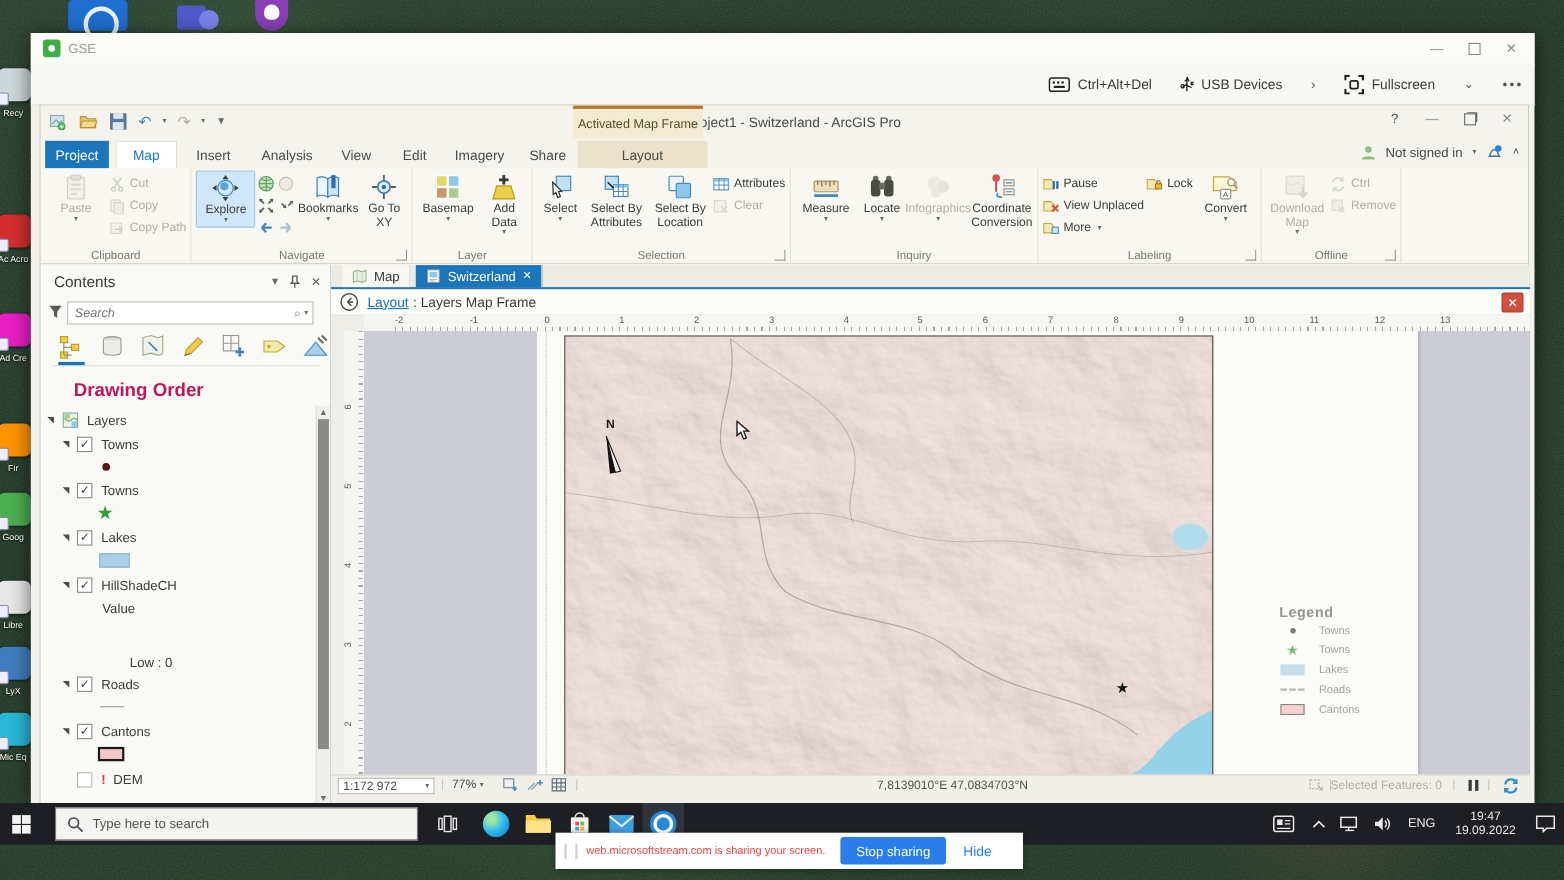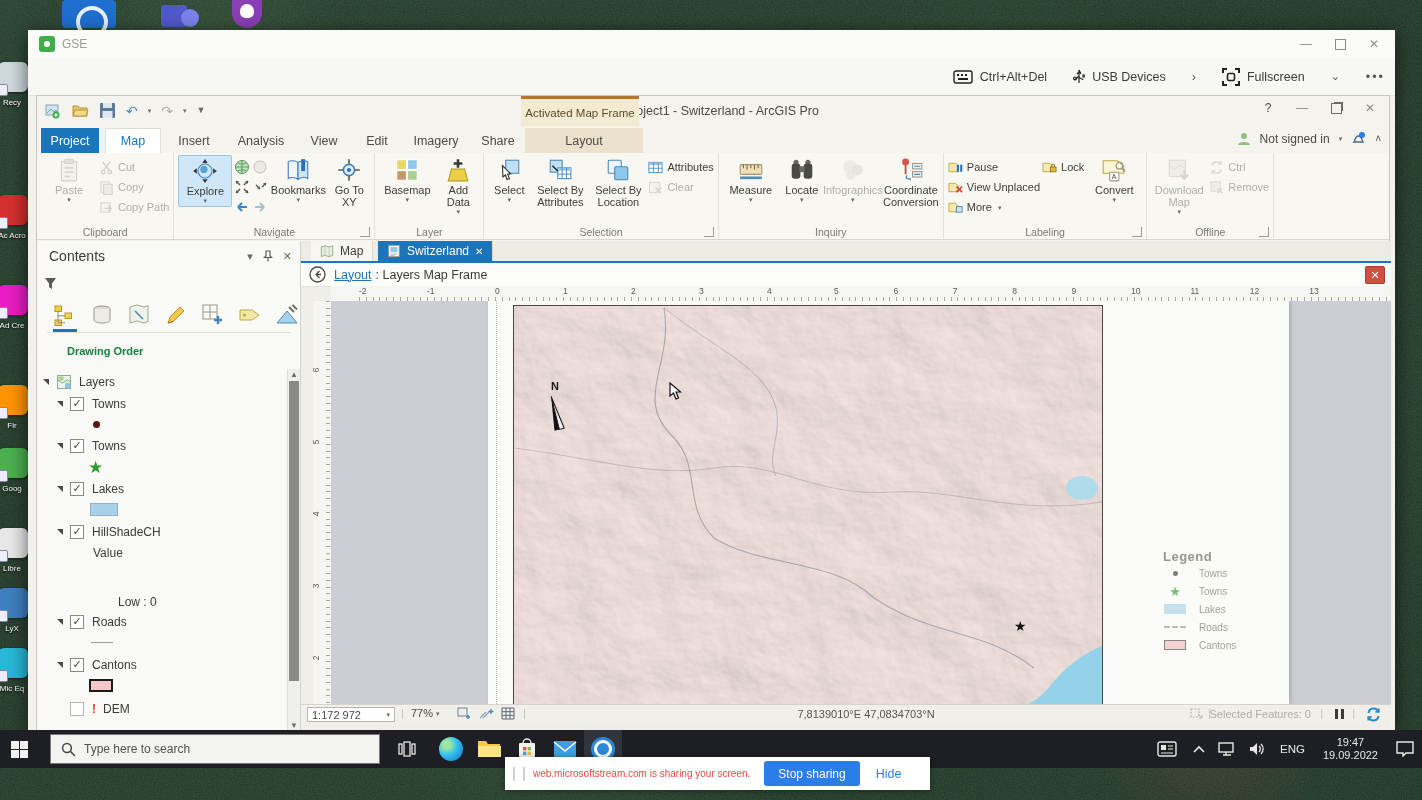--- a/index.html
+++ b/index.html
@@ -66,21 +66,21 @@
 
   
   #contents{left:0;top:145px;width:264px;height:490px;background:#f9f9f6;border-right:1px solid #d5d3cb;box-sizing:border-box;}
   #contents-title{font-size:14px;color:#3a3a36;}
   .cp-hicon{color:#6a6a64;font-size:11px;margin-left:10px;}
   #cp-search{left:24px;top:33px;width:224px;height:21px;background:#fff;border:1px solid #bdbbb3;box-sizing:border-box;display:flex;align-items:center;}
   #cp-search input{border:none;outline:none;flex:1;font-style:italic;font-size:11.5px;color:#555;padding:0 6px;background:transparent;font-family:inherit;}
   #cp-tabs{left:10px;top:60px;width:244px;height:32px;border-bottom:1px solid #e2e0d8;display:flex;gap:13px;padding-left:6px;box-sizing:border-box;}
   .ctab{width:26px;height:26px;padding-top:2px;}
   .ctab.on{border-bottom:3px solid #1a75bb;box-sizing:content-box;}
-  #cp-heading{font-size:11px;font-weight:bold;color:#15803d;}
+  #cp-heading{font-size:17px;font-weight:bold;color:#be185d;}
   .tree-row{position:absolute;left:0;display:flex;align-items:center;height:21px;font-size:12px;color:#3a3a36;}
   .tw{display:inline-block;width:0;height:0;border-top:6px solid #4a4a46;border-left:6px solid transparent;margin-right:7px;}
   .cbx{width:14px;height:14px;background:#fff;border:1px solid #8a8a84;box-sizing:border-box;margin-right:8px;
        display:flex;align-items:center;justify-content:center;color:#3c3c44;font-size:11px;font-family:"DejaVu Sans",sans-serif;}
   .cbx.off{border-style:solid;border-color:#b8b6ae;color:transparent;}
   #cp-scroll{left:250px;top:128px;width:12px;height:362px;background:#efefec;border-left:1px solid #e0e0da;}
   #cp-thumb{left:1px;top:12px;width:10px;height:300px;background:#8a8a86;}
   .scroll-arrow{color:#6a6a66;font-size:8px;text-align:center;width:12px;}
 
   
@@ -716,20 +716,25 @@
               <path d="M3 1 h4 v5 l1.5 1.5 h-7 L3 6 Z M5 7.5 v4" stroke="#5a5a56" fill="none" stroke-width="1.2"></path>
             </svg>
           </span>
         <span class="cp-hicon">✕</span>
       </div>
       <span class="abs" style="left:7px;top:36px;">
           <svg width="13" height="13" viewBox="0 0 13 13">
             <path d="M1 1 h11 L8 6.5 V12 L5 10 V6.5 Z" fill="#5a5a56"></path>
           </svg>
         </span>
+      <div id="cp-search" class="abs">
+        <input placeholder="Search" style="">
+        <span style="color:#8a8a84;font-size:11px;margin-right:3px;">⌕</span>
+        <span class="caret" style="margin-right:4px;">▾</span>
+      </div>
       <div id="cp-tabs" class="abs">
           <div class="ctab on"><span class="ic" style="display: inline-block; width: 24px; height: 24px;"><svg viewBox="0 0 24 24" style="width: 100%; height: 100%;">
                 <rect x="2" y="3" width="6.5" height="5.5" fill="#f0d24a" stroke="#b89a20"></rect>
                 <rect x="12" y="10" width="6.5" height="5.5" fill="#f0d24a" stroke="#b89a20"></rect>
                 <rect x="2" y="17" width="6.5" height="5.5" fill="#f0d24a" stroke="#b89a20"></rect>
                 <path d="M5 8.5 v11 M5 12.8 h7 M5 19.8 h7" stroke="#8a8a84" fill="none"></path>
               </svg></span></div>
           <div class="ctab"><span class="ic" style="display: inline-block; width: 24px; height: 24px;"><svg viewBox="0 0 24 24" style="width: 100%; height: 100%;">
                 <ellipse cx="12" cy="6" rx="8" ry="3" fill="#dcdad2" stroke="#9a968c"></ellipse>
                 <path d="M4 6 v11 c0 1.8 3.6 3 8 3 s8 -1.2 8 -3 V6" fill="#ecebe4" stroke="#9a968c"></path>

